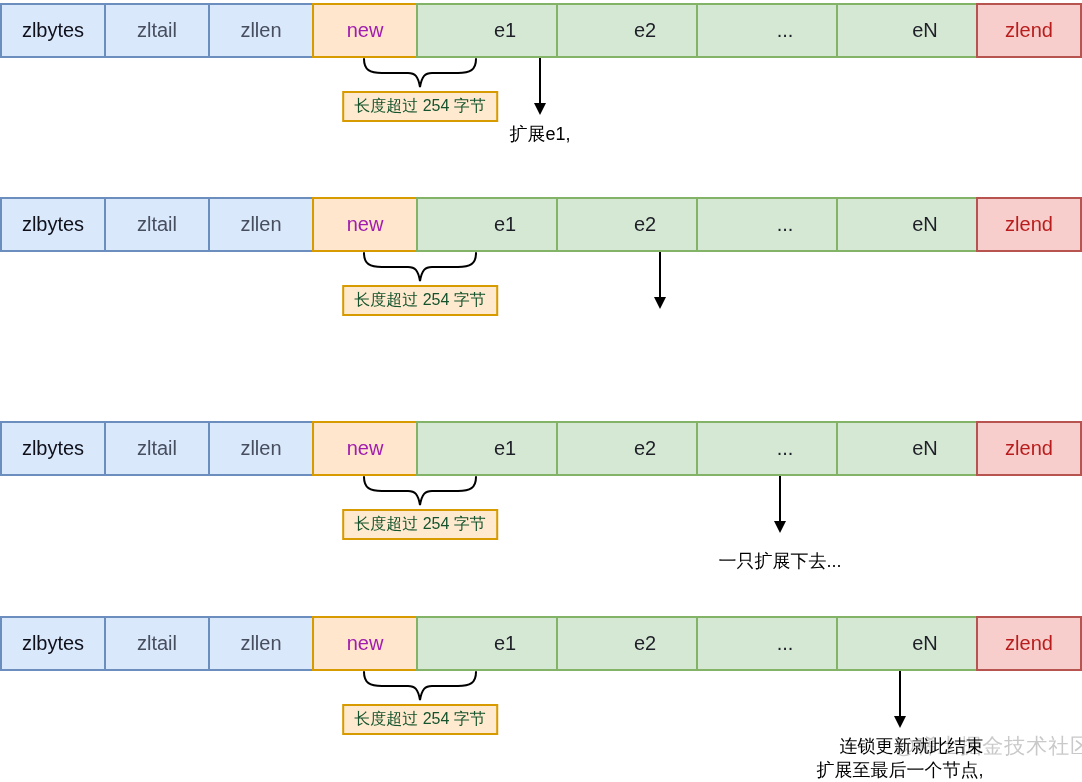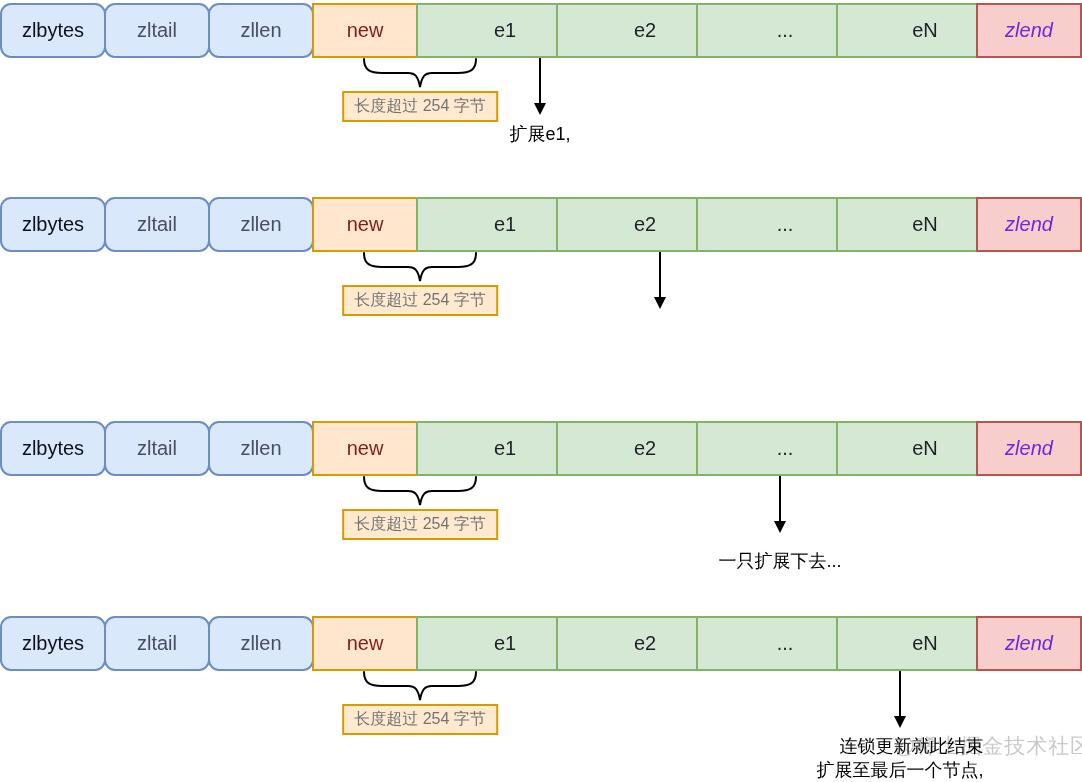--- a/index.html
+++ b/index.html
@@ -5,30 +5,30 @@
   html,body{margin:0;padding:0;background:#ffffff;}
   body{font-family:"Liberation Sans","DejaVu Sans",sans-serif;}
   #canvas{position:relative;width:1082px;height:782px;background:#ffffff;overflow:hidden;}
 
   .sec{position:static;}
   .row{position:absolute;left:0;width:1082px;display:flex;}
   .cell{flex:1;height:51px;border:2px solid #999;margin-left:-2px;
         display:flex;align-items:center;justify-content:center;
         font-size:20px;color:#2a2a33;background:#eee;}
   .cell:first-child{margin-left:0;}
-  .c-blue{background:#dae8fc;border-color:#6c8ebf;color:#474e5e;border-radius:11px;}
+  .c-blue{background:#dae8fc;border-color:#6c8ebf;color:#474e5e;}
   .c-blue.dark{color:#10101a;}
-  .c-orange{background:#ffe6cc;border-color:#d79b00;color:#7f1d1d;}
+  .c-orange{background:#ffe6cc;border-color:#d79b00;color:#a21caf;}
   .c-green{background:#d5e8d4;border-color:#82b366;color:#1f1f28;padding-left:36px;}
-  .c-red{background:#f8cecc;border-color:#b85450;color:#6d28d9;font-style:italic;}
+  .c-red{background:#f8cecc;border-color:#b85450;color:#b91c1c;}
 
   .brace{position:absolute;left:362px;width:116px;height:30px;}
   .tag{position:absolute;left:420px;transform:translateX(-50%);
        background:#ffeacf;border:2px solid #d79b00;padding:3px 10px;
-       font-size:16px;color:#737373;white-space:nowrap;z-index:1;}
+       font-size:16px;color:#14532d;white-space:nowrap;z-index:1;}
   .arrow{position:absolute;width:2px;height:46px;background:#000;z-index:1;}
   .arrow::after{content:"";position:absolute;left:-5px;bottom:-11px;
        border:6px solid transparent;border-top:12px solid #000;border-bottom:0;}
   .note{position:absolute;transform:translateX(-50%);text-align:right;
        font-size:18px;line-height:1.35;color:#000000;white-space:nowrap;z-index:1;}
 
   .s1 .row{top:3px}  .s1 .brace{top:58px}  .s1 .tag{top:91px}  .s1 .arrow{top:58px}  .s1 .note{top:122px}
   .s2 .row{top:197px}.s2 .brace{top:252px} .s2 .tag{top:285px} .s2 .arrow{top:252px} .s2 .note{top:316px}
   .s3 .row{top:421px}.s3 .brace{top:476px} .s3 .tag{top:509px} .s3 .arrow{top:476px} .s3 .note{top:549px}
   .s4 .row{top:616px}.s4 .brace{top:671px} .s4 .tag{top:704px} .s4 .arrow{top:671px} .s4 .note{top:734px}

